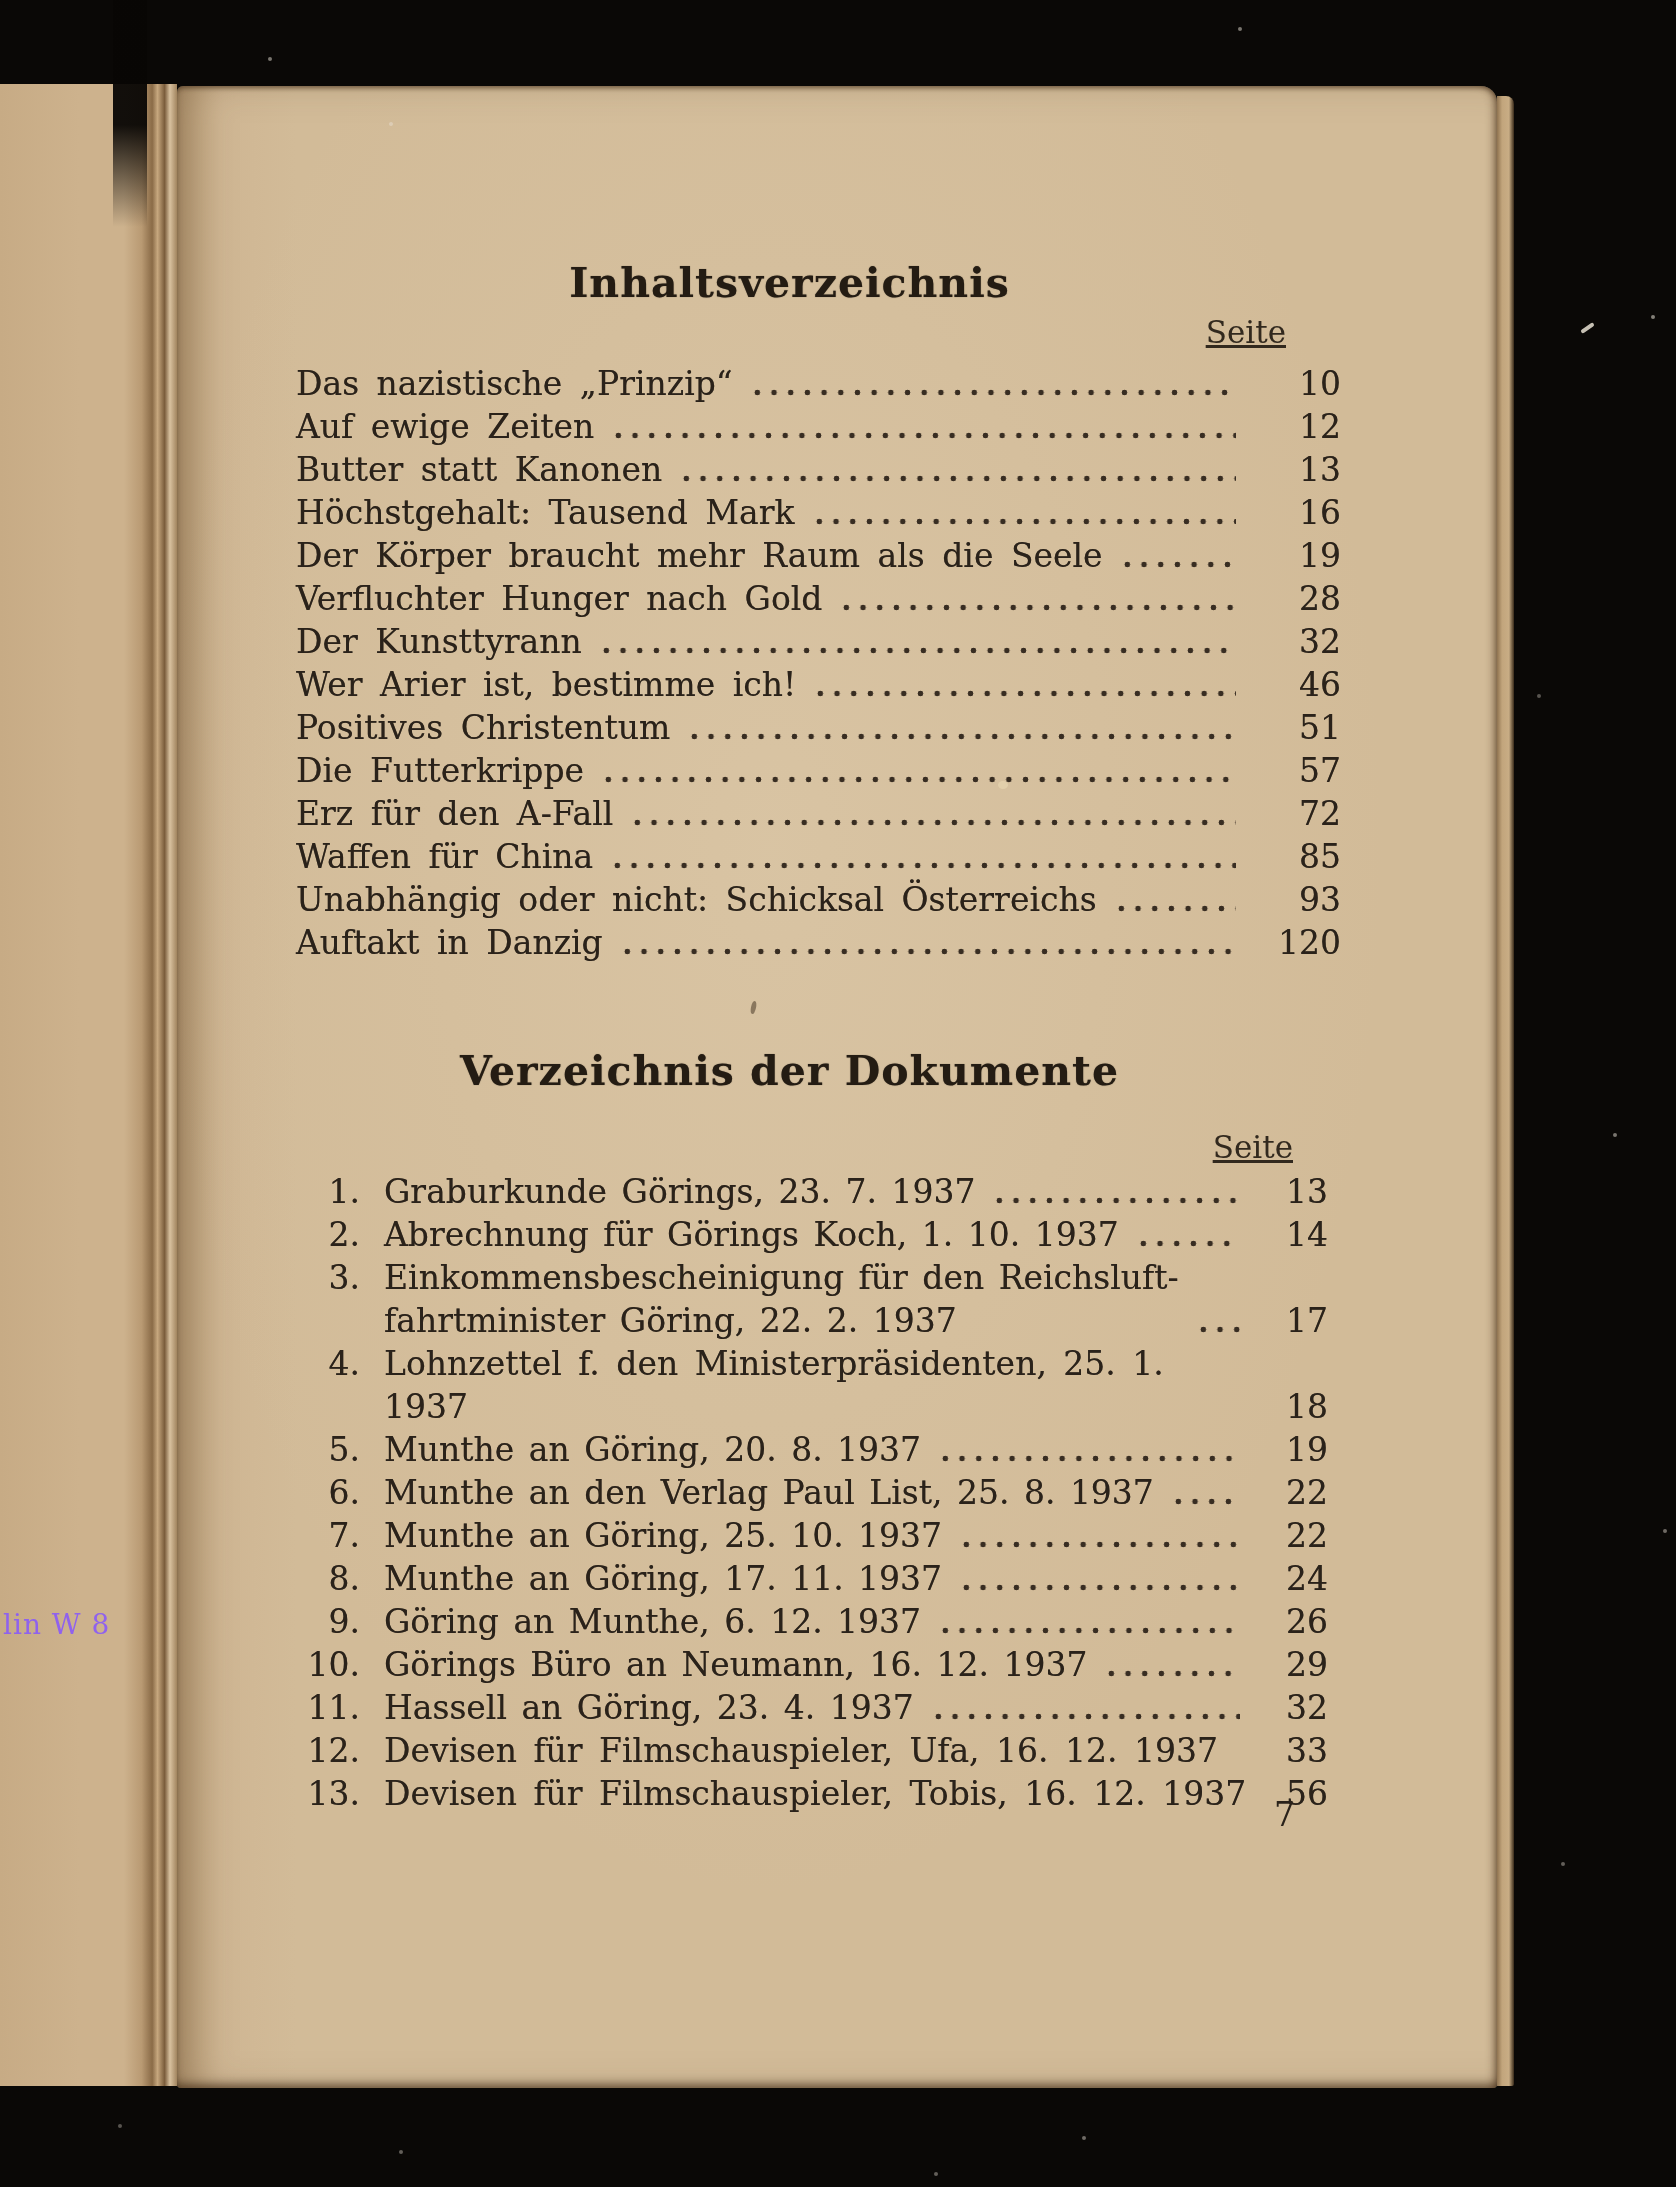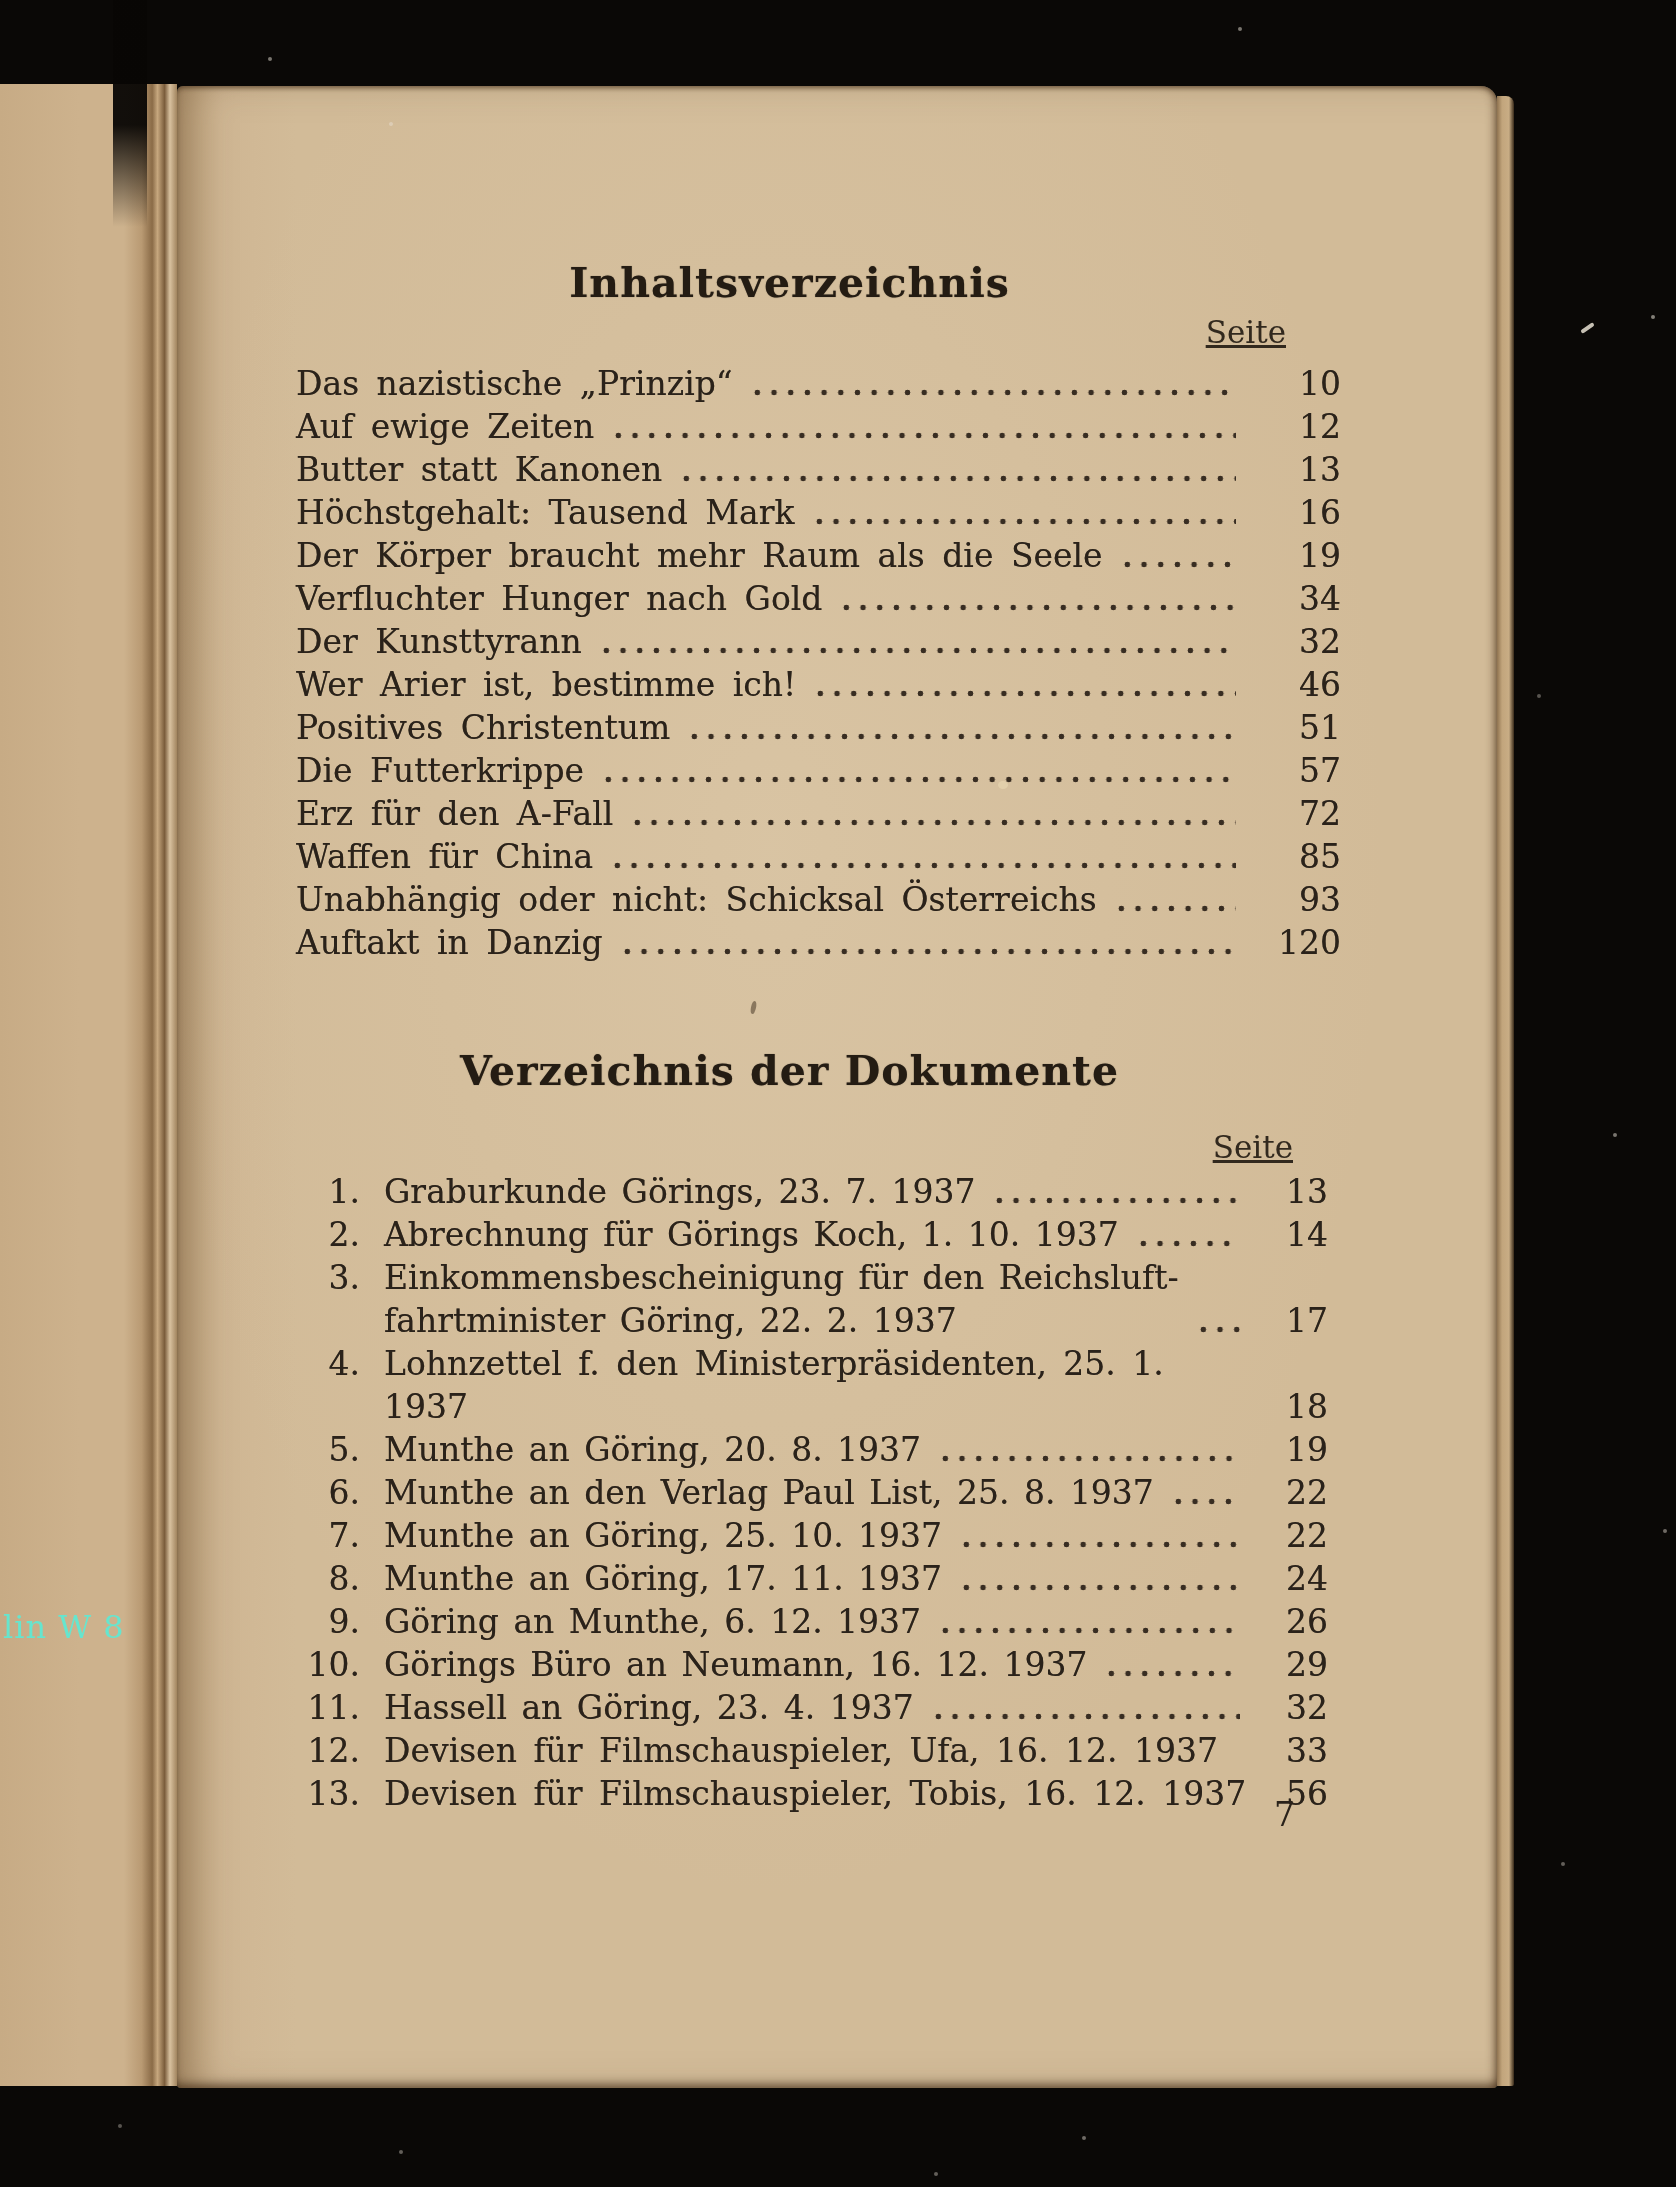--- a/index.html
+++ b/index.html
@@ -14,21 +14,21 @@
   
   .left-page{
     position:absolute;left:0;top:84px;width:177px;height:2002px;
     background:linear-gradient(to right,
       #c7ab85 0%, #cdb28d 45%, #cdb28d 70%,
       #b99a73 80%, #8a6b47 86%, #c6a77e 89%,
       #7a5c3b 93%, #d8c19f 96%, #a2855f 100%);
   }
   .margin-note{
     position:absolute;left:3px;top:1608px;
-    font-size:32px;color:#5eead4;opacity:.92;
+    font-size:28px;color:#8b5cf6;opacity:.92;
     letter-spacing:1px;white-space:nowrap;
   }
   
   .gutter-streak{
     position:absolute;left:113px;top:0;width:34px;height:227px;
     background:linear-gradient(to bottom, rgba(8,6,4,.95) 55%, rgba(8,6,4,0) 100%);
   }
   
   .book-page{
     position:absolute;left:177px;top:86px;width:1320px;height:2002px;
@@ -161,21 +161,21 @@
 
       <div class="row">
         <span class="t">Der Körper braucht mehr Raum als die Seele</span>
         <span class="dots"></span>
         <span class="p">19</span>
       </div>
 
       <div class="row">
         <span class="t">Verfluchter Hunger nach Gold</span>
         <span class="dots"></span>
-        <span class="p">34</span>
+        <span class="p">28</span>
       </div>
 
       <div class="row">
         <span class="t">Der Kunsttyrann</span>
         <span class="dots"></span>
         <span class="p">32</span>
       </div>
 
       <div class="row">
         <span class="t">Wer Arier ist, bestimme ich!</span>

